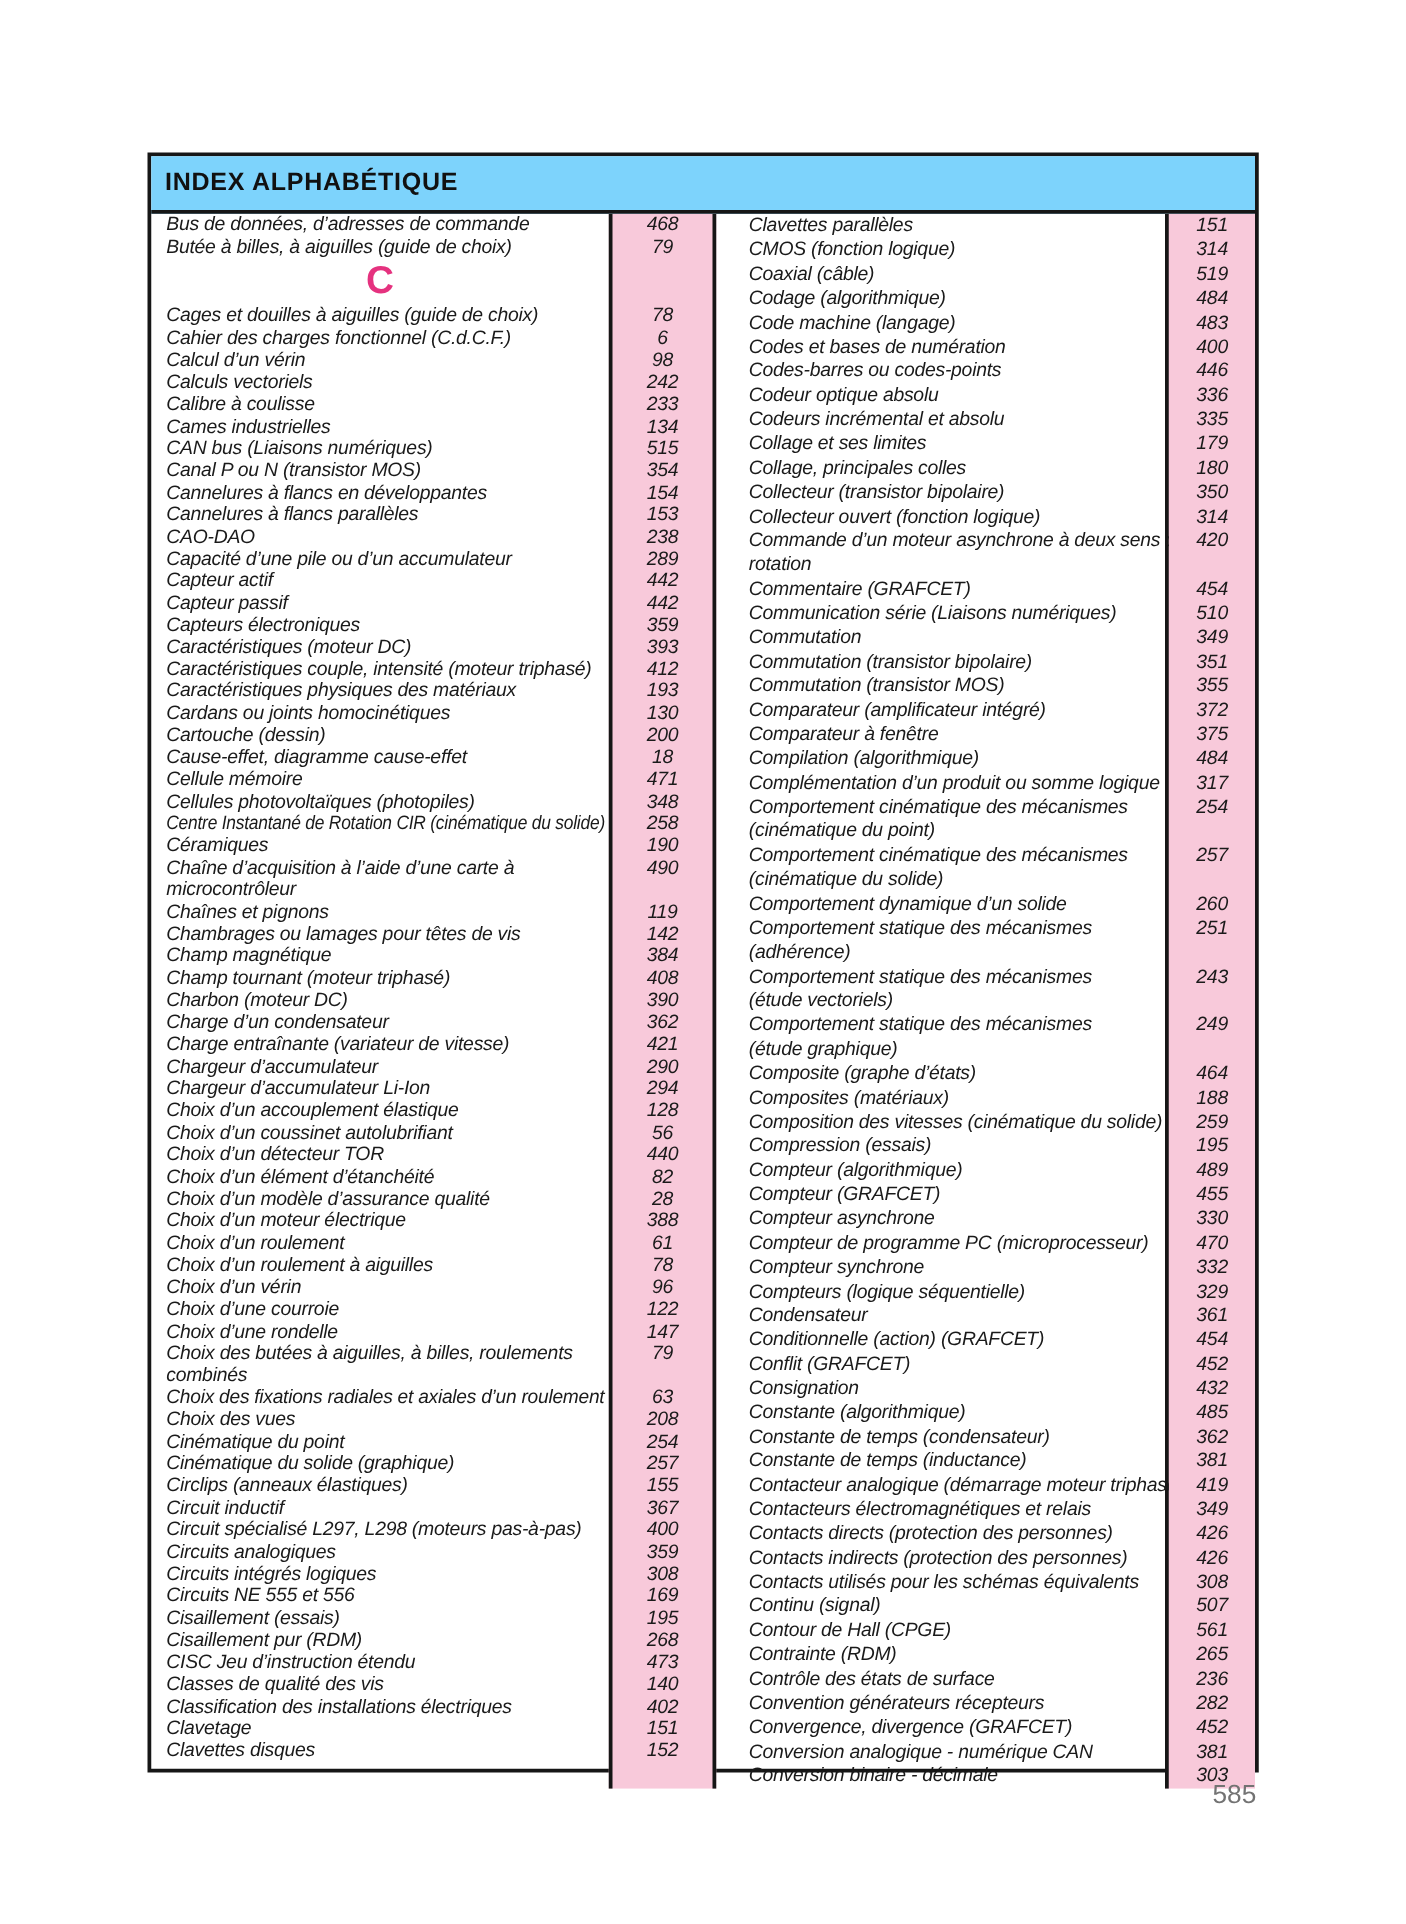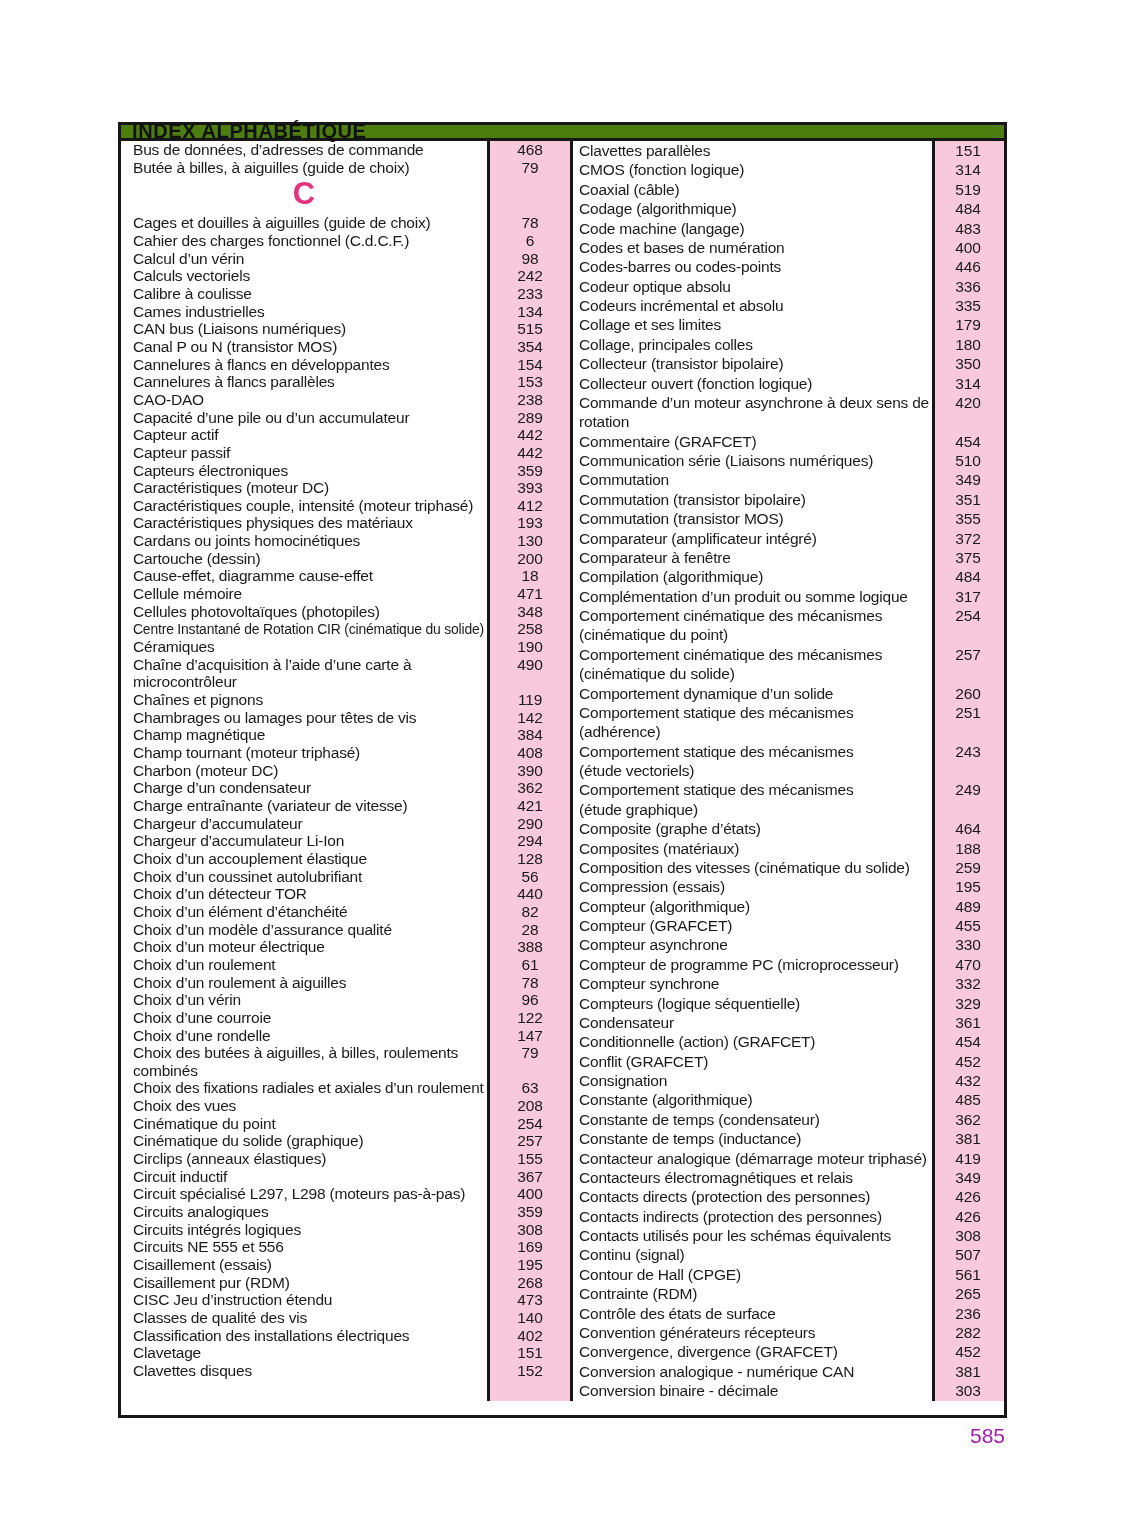--- a/index.html
+++ b/index.html
@@ -12,22 +12,22 @@
     overflow:hidden;
   }
   .index-table{
     position:absolute;left:118px;top:122px;
     width:889px;height:1296px;
     border:3px solid #161616;
     box-sizing:border-box;
     background:#ffffff;
   }
   .index-header{
-    height:16px;
-    background:#4d7c0f;
+    height:46px;
+    background:#7dd3fc;
     border-bottom:3px solid #161616;
     box-sizing:border-box;
     display:flex;align-items:center;
     padding-left:11px;
     font-size:20px;font-weight:bold;
     letter-spacing:0.6px;
     color:#111111;
   }
   .index-body{
     position:relative;
@@ -46,24 +46,24 @@
   }
   .half-left .band{
     left:366px;width:86px;
     border-left:3px solid #161616;
     border-right:3px solid #161616;
   }
   .half-right .band{
     right:0;width:72px;
     border-left:3px solid #161616;
   }
-  .rows{position:relative;z-index:1;}
+  .rows{position:relative;z-index:1;font-style:italic;}
   .row{display:flex;align-items:flex-start;}
   .half-left .row{line-height:17.65px;}
-  .half-right .row{line-height:19.38px;}
+  .half-right .row{line-height:19.38px;padding-left:20px;}
   .entry-text{
     box-sizing:border-box;
     overflow:hidden;
     font-size:15.5px;
     letter-spacing:-0.2px;
   }
   .half-left .entry-text{width:366px;padding-left:12px;padding-right:3px;}
   .half-right .entry-text{width:359px;padding-left:6px;padding-right:3px;}
   .line{display:block;white-space:nowrap;width:max-content;transform-origin:0 0;}
   .entry-num{
@@ -78,21 +78,21 @@
     width:366px;height:38px;
     line-height:36px;
     text-align:center;
     font-size:31px;font-weight:bold;
     color:#e5327f;
   }
   .page-number{
     position:absolute;
     top:1424px;right:120px;
     font-size:21px;
-    color:#a21caf;
+    color:#737373;
     text-align:right;
   }
 </style>
 </head>
 <body>
 
 <div class="page">
   <div class="index-table">
     <div class="index-header">
       <span>INDEX ALPHABÉTIQUE</span>

